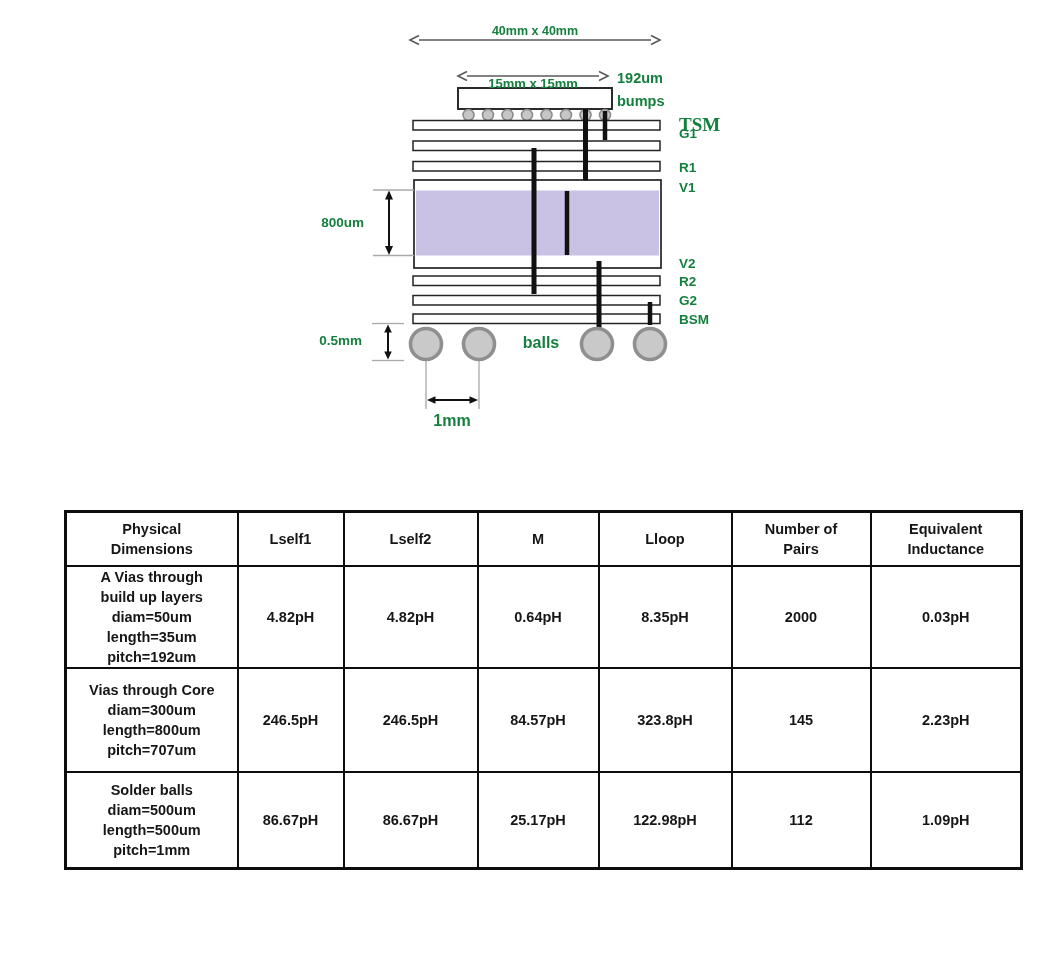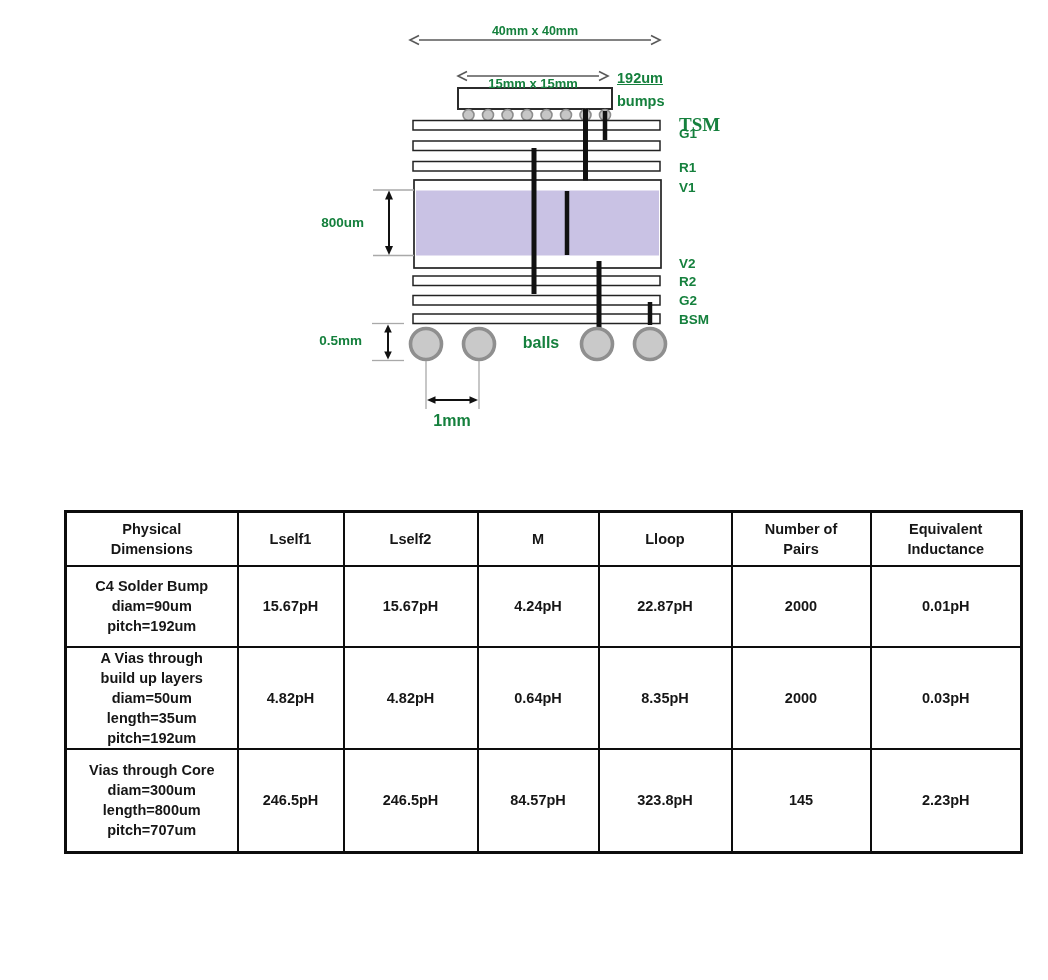--- a/index.html
+++ b/index.html
@@ -99,21 +99,21 @@
     <line class="tick" x1="479" y1="361" x2="479" y2="409"></line>
     <line class="blkline" x1="433" y1="400" x2="472" y2="400"></line>
     <polygon class="blkhead" points="427,400 435.5,396.2 435.5,403.8"></polygon>
     <polygon class="blkhead" points="478,400 469.5,396.2 469.5,403.8"></polygon>
   </g>
 </svg>
 
 <div class="fig-label center" style="left:455px;top:24px;width:160px;font-size:12.5px;">40mm x 40mm</div>
 <div class="fig-label center" style="left:453px;top:76px;width:160px;font-size:13px;">15mm x 15mm</div>
 
-<div class="fig-label" style="left:617px;top:70px;font-size:14.5px;text-decoration:underline;">192um</div>
+<div class="fig-label" style="left:617px;top:70px;font-size:14.5px;">192um</div>
 <div class="fig-label" style="left:617px;top:93px;font-size:14.5px;">bumps</div>
 
 <div class="fig-label" style="left:679px;top:114px;font-size:19px;font-family:Liberation Serif, serif;">TSM</div>
 <div class="fig-label" style="left:679px;top:126px;font-size:13.5px;">G1</div>
 <div class="fig-label" style="left:679px;top:160px;font-size:13.5px;">R1</div>
 <div class="fig-label" style="left:679px;top:180px;font-size:13.5px;text-align:center;">V1</div>
 <div class="fig-label" style="left:679px;top:256px;font-size:13.5px;">V2</div>
 <div class="fig-label" style="left:679px;top:274px;font-size:13.5px;">R2</div>
 <div class="fig-label" style="left:679px;top:293px;font-size:13.5px;">G2</div>
 <div class="fig-label" style="left:679px;top:312px;font-size:13.5px;">BSM</div>
@@ -139,31 +139,20 @@
 Dimensions</th>
     <th>Lself1</th>
     <th>Lself2</th>
     <th>M</th>
     <th>Lloop</th>
     <th>Number of
 Pairs</th>
     <th>Equivalent
 Inductance</th>
   </tr>
-  <tr style="height:81px;">
-    <td>C4 Solder Bump
-diam=90um
-pitch=192um</td>
-    <td>15.67pH</td>
-    <td>15.67pH</td>
-    <td>4.24pH</td>
-    <td>22.87pH</td>
-    <td>2000</td>
-    <td>0.01pH</td>
-  </tr>
   <tr style="height:88px;">
     <td>A Vias through
 build up layers
 diam=50um
 length=35um
 pitch=192um</td>
     <td>4.82pH</td>
     <td>4.82pH</td>
     <td>0.64pH</td>
     <td>8.35pH</td>
@@ -175,14 +164,26 @@
 diam=300um
 length=800um
 pitch=707um</td>
     <td>246.5pH</td>
     <td>246.5pH</td>
     <td>84.57pH</td>
     <td>323.8pH</td>
     <td>145</td>
     <td>2.23pH</td>
   </tr>
+  <tr style="height:97px;">
+    <td>Solder balls
+diam=500um
+length=500um
+pitch=1mm</td>
+    <td>86.67pH</td>
+    <td>86.67pH</td>
+    <td>25.17pH</td>
+    <td>122.98pH</td>
+    <td>112</td>
+    <td>1.09pH</td>
+  </tr>
 </tbody>
   </table>
 
 </body></html>

